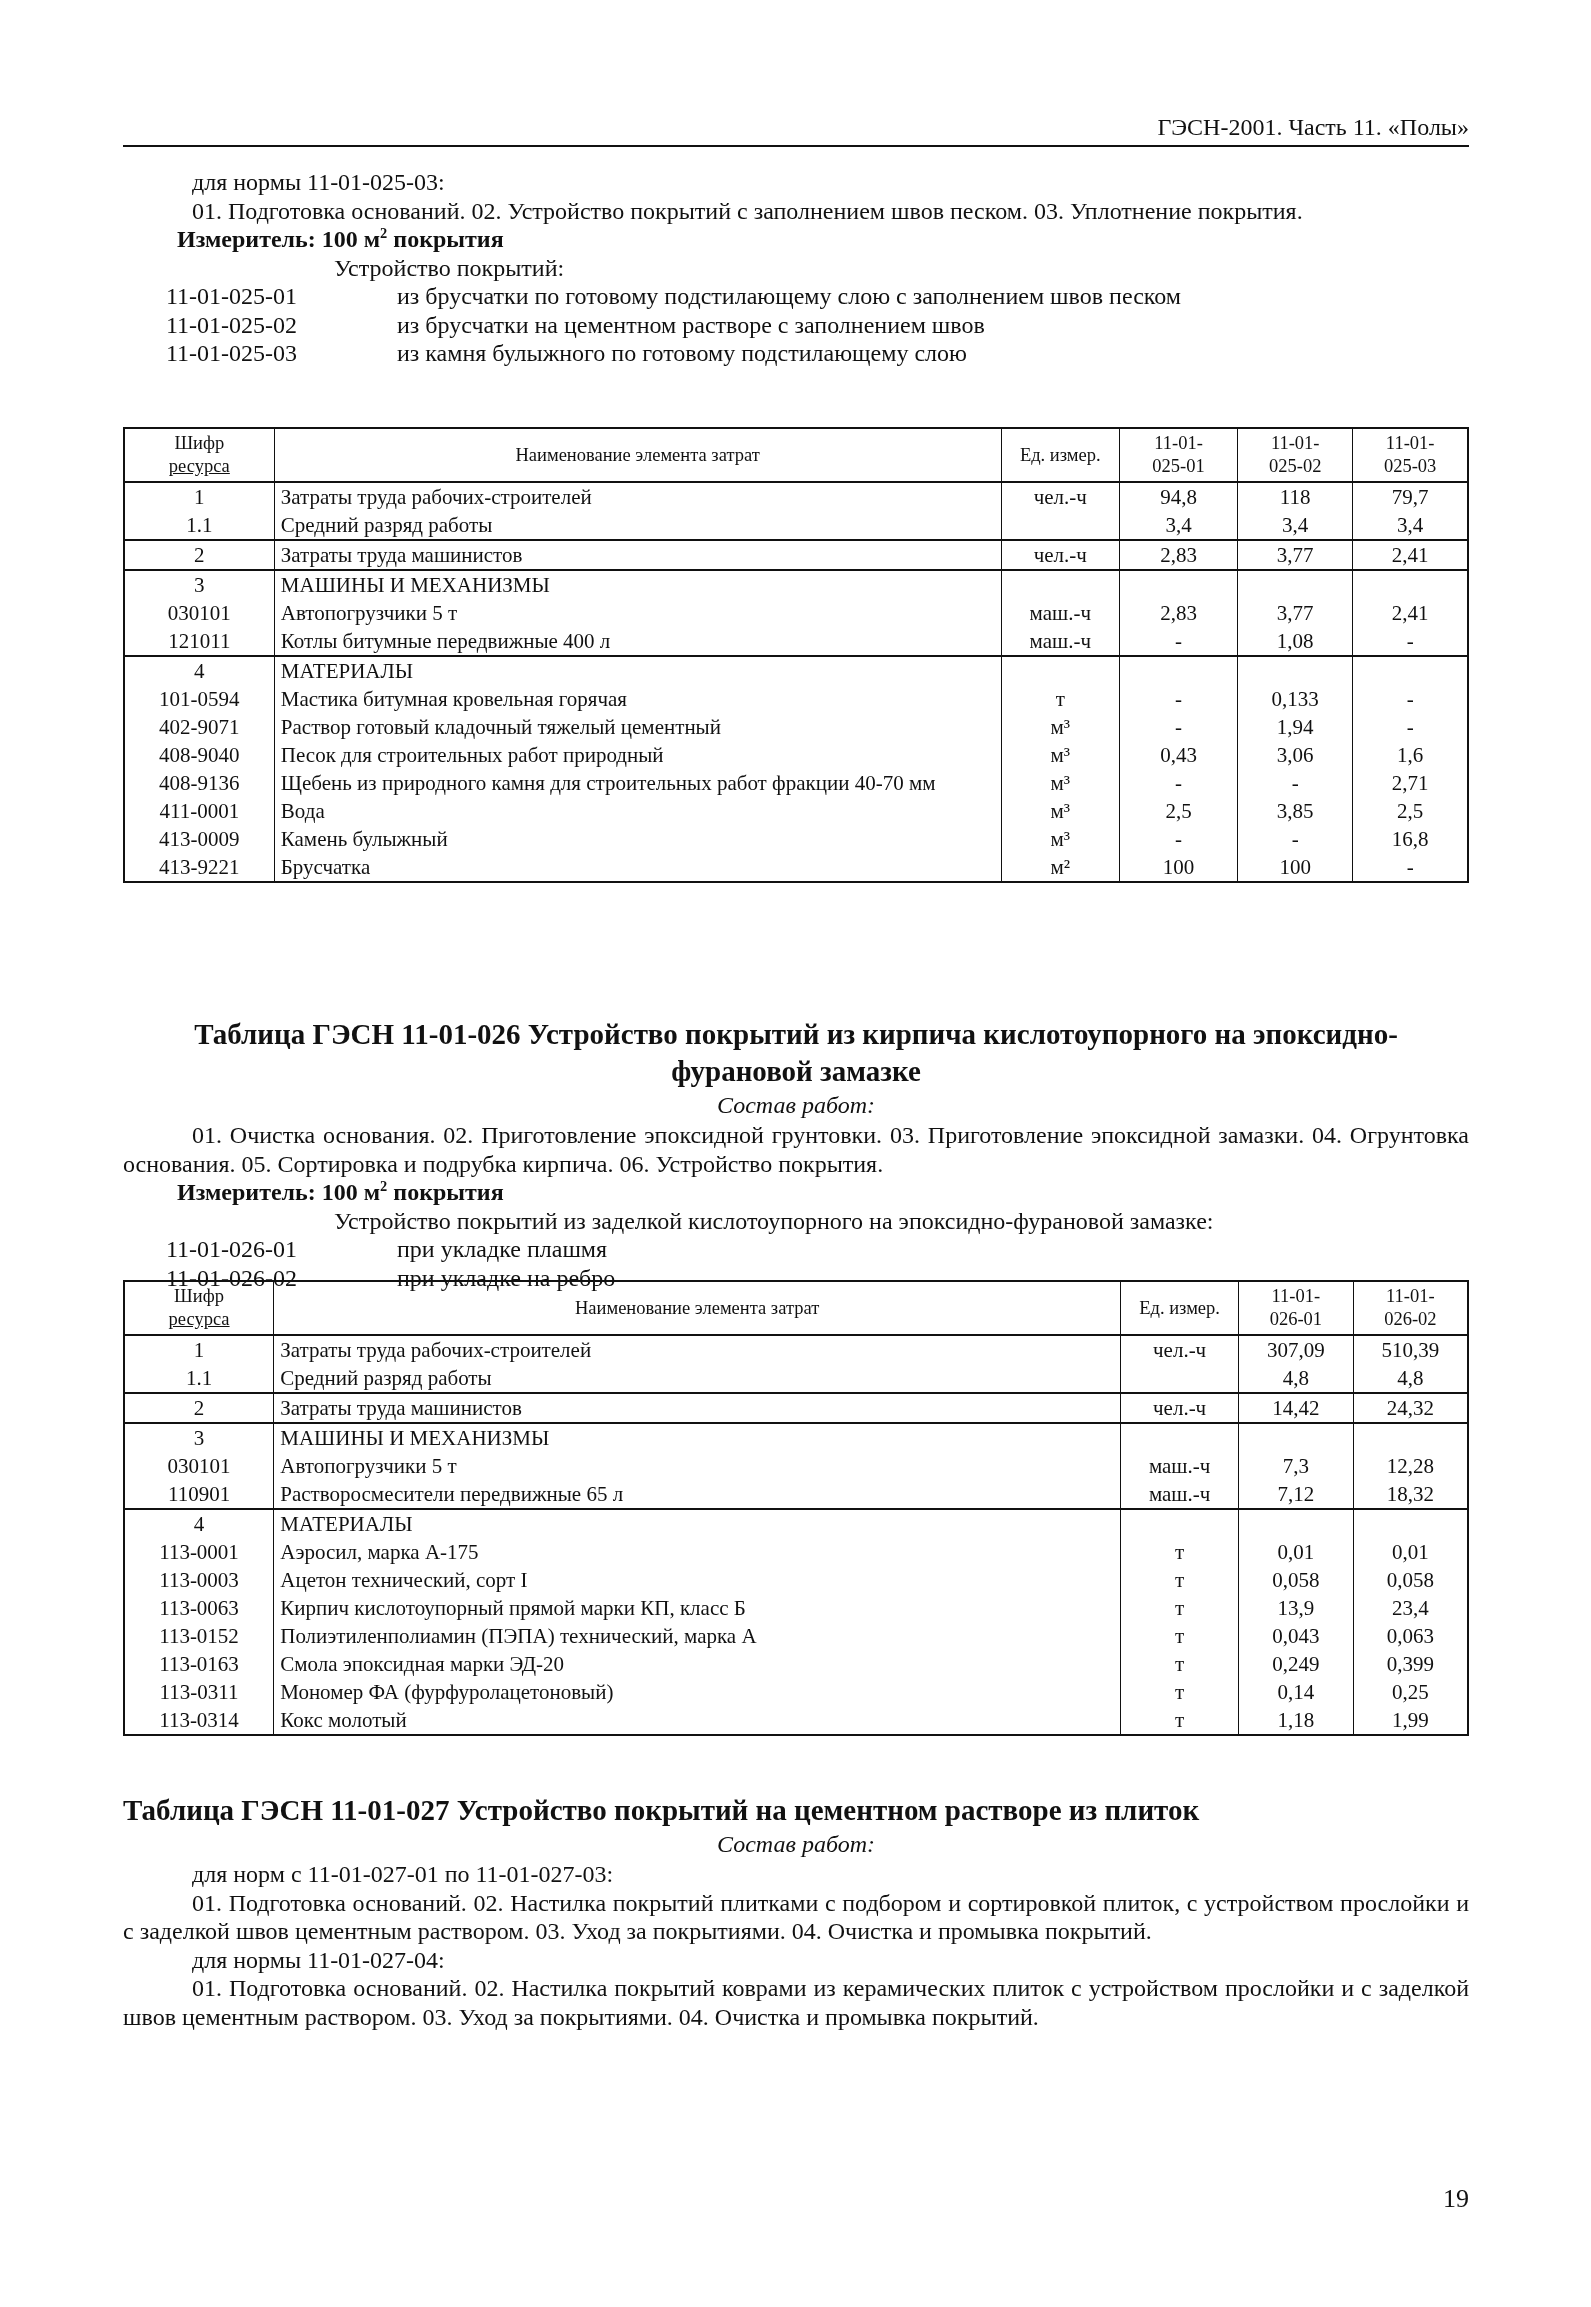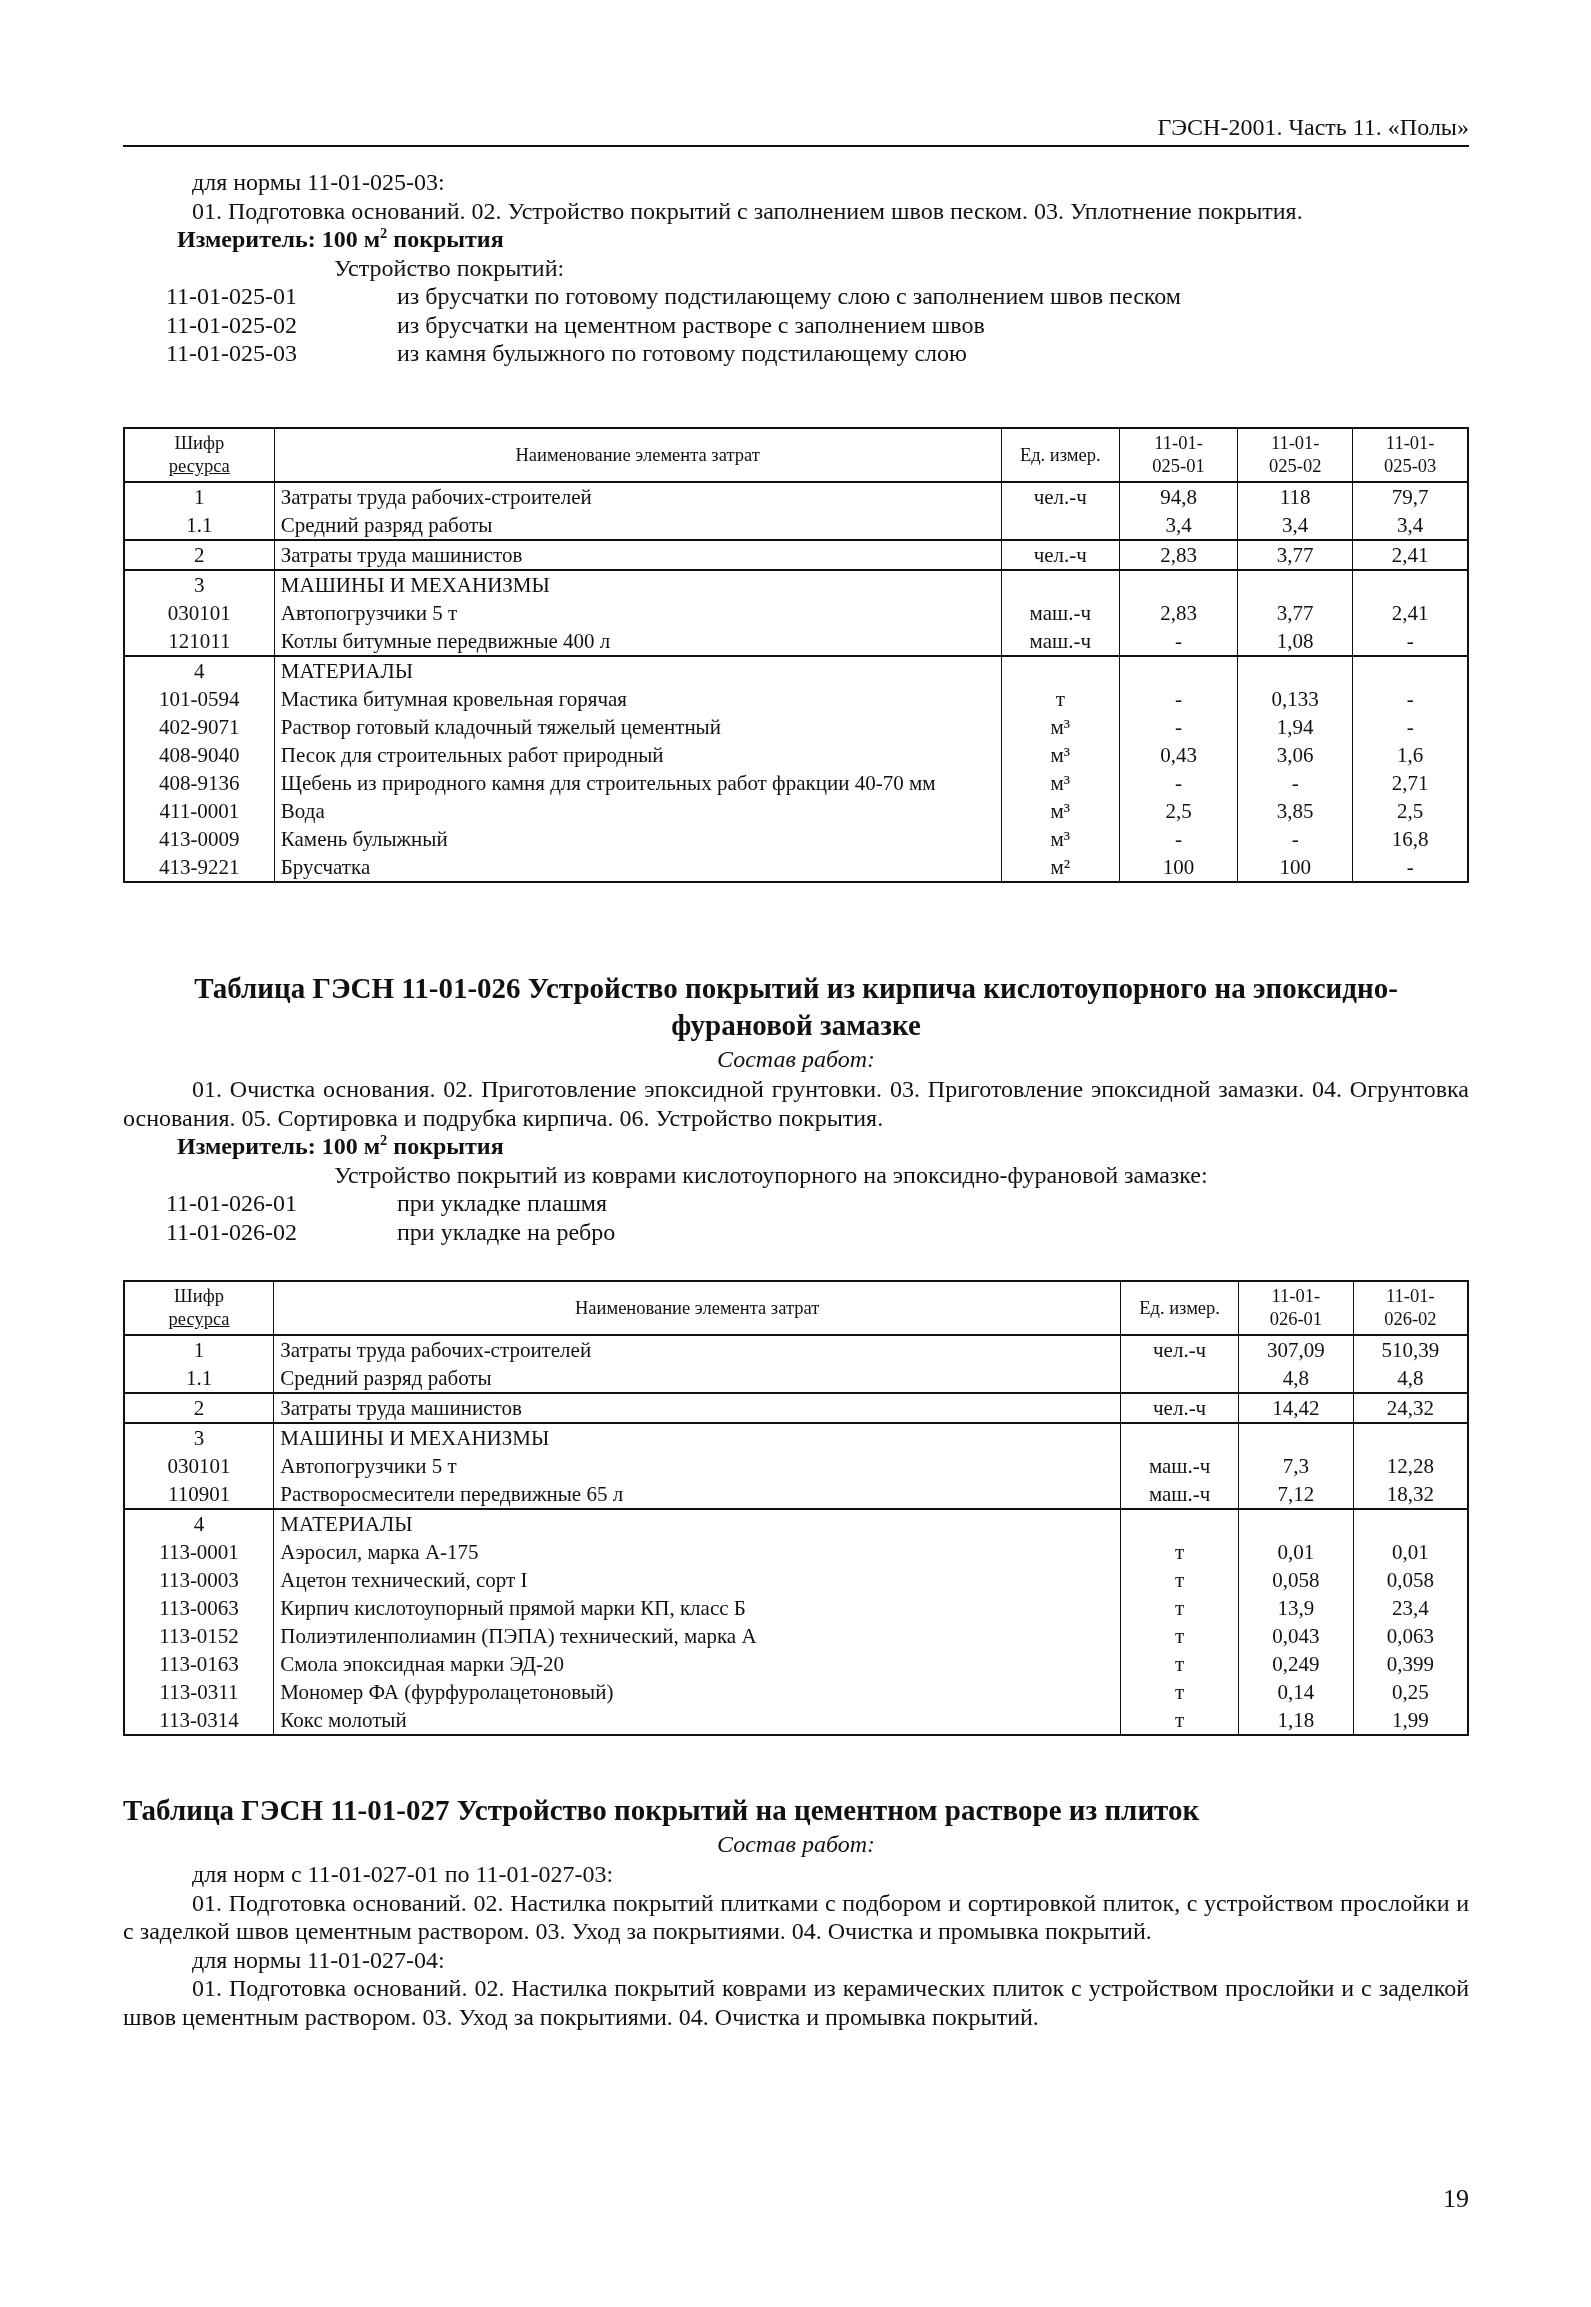--- a/index.html
+++ b/index.html
@@ -215,25 +215,25 @@
             <td class="unit">м²</td>
             <td class="val">100</td>
             <td class="val">100</td>
             <td class="val">-</td>
           </tr>
         </tbody>
     </table>
   </div>
 
   <div style="position:absolute; top:970px; left:0; width:1346px;">
-    <div class="table-title" style="padding:0 62px;">Таблица ГЭСН 11-01-026 Устройство покрытий из кирпича кислотоупорного на эпоксидно-фурановой замазке</div>
+    <div class="table-title" style="padding:0 62px;margin-top:46px;">Таблица ГЭСН 11-01-026 Устройство покрытий из кирпича кислотоупорного на эпоксидно-фурановой замазке</div>
     <div class="composition-label">Состав работ:</div>
     <div class="para indent">01. Очистка основания. 02. Приготовление эпоксидной грунтовки. 03. Приготовление эпоксидной замазки. 04. Огрунтовка основания. 05. Сортировка и подрубка кирпича. 06. Устройство покрытия.</div>
     <div class="measure"><span>Измеритель: 100 м</span><sup>2</sup><span> покрытия</span></div>
-    <div class="subtitle-line">Устройство покрытий из коврами кислотоупорного на эпоксидно-фурановой замазке:</div>
+    <div class="subtitle-line">Устройство покрытий из заделкой кислотоупорного на эпоксидно-фурановой замазке:</div>
     <div class="norm-row">
         <span class="norm-code">11-01-026-01</span>
         <span>при укладке плашмя</span>
       </div>
     <div class="norm-row">
         <span class="norm-code">11-01-026-02</span>
         <span>при укладке на ребро</span>
       </div>
   </div>
 

